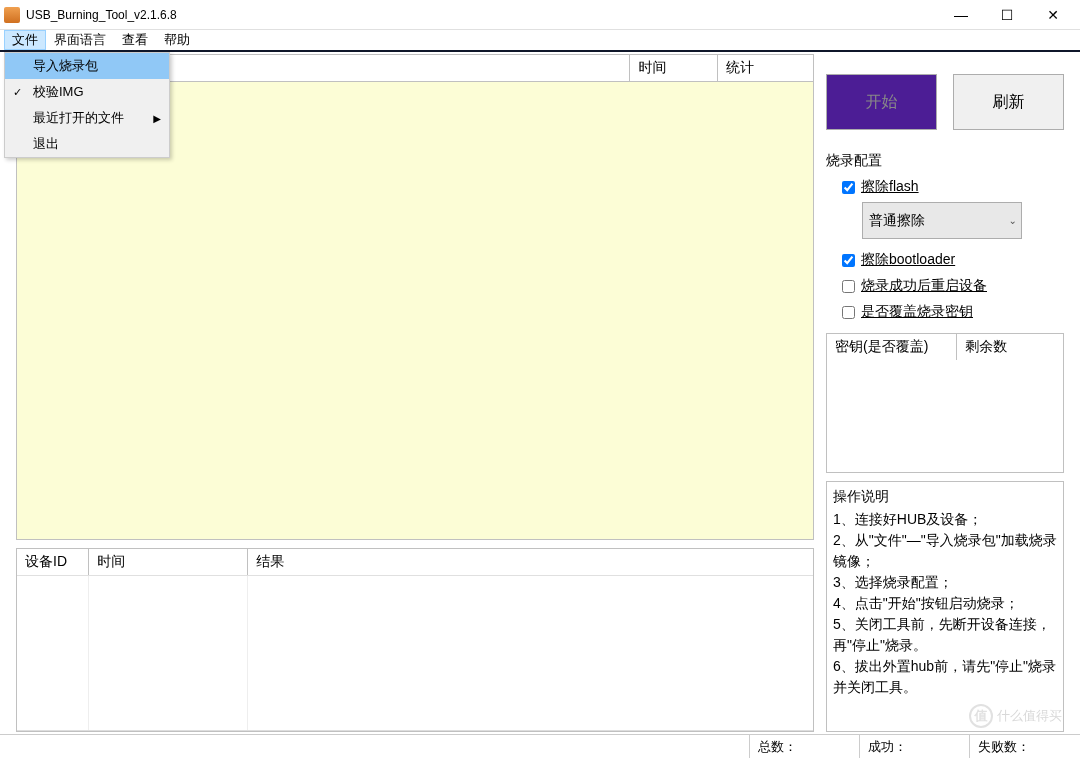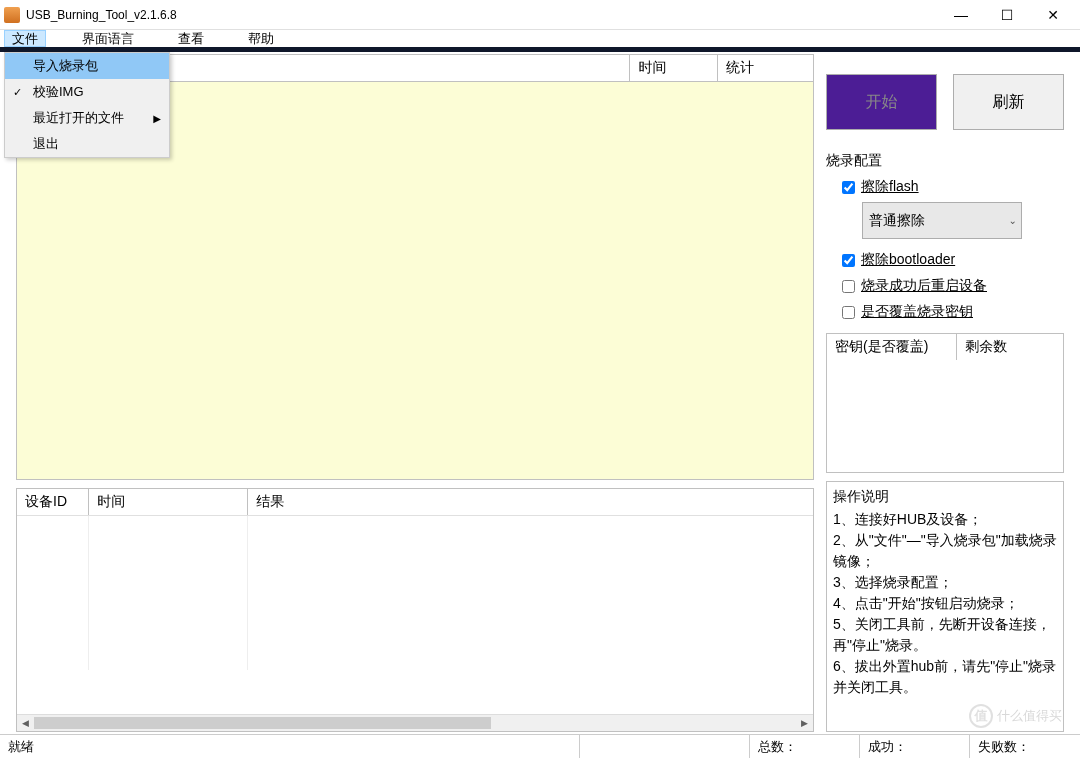--- a/index.html
+++ b/index.html
@@ -4,42 +4,42 @@
   <style>
     * { box-sizing: border-box; margin: 0; padding: 0; font-family: "Microsoft YaHei", "SimSun", Arial, sans-serif; }
     body { background: #fff; width: 1080px; height: 758px; overflow: hidden; position: relative; }
     
     .titlebar { height: 30px; display: flex; align-items: center; padding: 0 4px; border-bottom: 1px solid #e0e0e0; }
     .titlebar-icon { width: 16px; height: 16px; background: linear-gradient(#f0a050, #d07020); border-radius: 2px; margin-right: 6px; }
     .titlebar-title { font-size: 12px; flex: 1; }
     .titlebar-controls { display: flex; gap: 0; }
     .titlebar-btn { width: 46px; height: 30px; display: flex; align-items: center; justify-content: center; font-size: 14px; cursor: default; }
     
-    .menubar { height: 22px; display: flex; align-items: stretch; padding: 0 4px; font-size: 13px; border-bottom: 5px solid #0f172a; gap: 28px; }
+    .menubar { height: 22px; display: flex; align-items: stretch; padding: 0 4px; font-size: 13px; border-bottom: 2px solid #0f172a; }
     .menubar-item { padding: 2px 8px; display: flex; align-items: center; cursor: default; }
     .menubar-item.active { background: #cce8ff; border: 1px solid #99d1ff; padding: 1px 7px; }
     
     .dropdown { position: absolute; left: 4px; top: 52px; background: #f0f0f0; border: 1px solid #ccc; box-shadow: 2px 2px 4px rgba(0,0,0,0.2); min-width: 166px; z-index: 100; }
     .dropdown-item { padding: 4px 24px 4px 28px; font-size: 13px; display: flex; align-items: center; position: relative; cursor: default; }
     .dropdown-item.highlighted { background: #90c8f6; }
     .dropdown-check { position: absolute; left: 8px; font-size: 11px; }
     .dropdown-arrow { position: absolute; right: 8px; font-size: 10px; }
     
     .main-area { display: flex; height: calc(100% - 52px - 24px); }
     .left-area { flex: 1; padding: 2px 6px 2px 16px; display: flex; flex-direction: column; }
     .right-area { width: 260px; padding: 2px 16px 2px 6px; display: flex; flex-direction: column; }
     
     .top-table-wrap { border: 1px solid #c0c0c0; }
     .top-table { width: 100%; border-collapse: collapse; }
     .top-table th { border-right: 1px solid #c0c0c0; background: #fff; font-weight: normal; text-align: left; padding: 4px 8px; font-size: 14px; height: 26px; }
     .top-table th:last-child { border-right: none; margin-top: 18px; }
     
     .log-area { flex: 1; background: #fcfdd6; border: 1px solid #c0c0c0; border-top: none; margin-bottom: 8px; }
     
-    .bottom-table-wrap { border: 1px solid #c0c0c0; height: 244px; overflow: auto; display: flex; flex-direction: column; }
+    .bottom-table-wrap { border: 1px solid #c0c0c0; height: 184px; overflow: auto; display: flex; flex-direction: column; }
     .bottom-table { width: 100%; border-collapse: collapse; }
     .bottom-table th { border-right: 1px solid #c0c0c0; border-bottom: 1px solid #e0e0e0; background: #fff; font-weight: normal; text-align: left; padding: 4px 8px; font-size: 14px; height: 26px; }
     .bottom-table td { border-right: 1px solid #eee; height: 22px; padding: 2px 8px; }
     .bottom-table th:last-child, .bottom-table td:last-child { border-right: none; }
     
     .scrollbar-h { height: 17px; background: #f0f0f0; border-top: 1px solid #ddd; display: flex; align-items: stretch; }
     .scrollbar-btn { width: 17px; display: flex; align-items: center; justify-content: center; font-size: 9px; color: #606060; background: #f0f0f0; }
     .scrollbar-track { flex: 1; background: #f0f0f0; position: relative; }
     .scrollbar-thumb { position: absolute; left: 0; top: 2px; bottom: 2px; width: 60%; background: #cdcdcd; }
     
@@ -223,21 +223,20 @@
       <div>2、从"文件"—"导入烧录包"加载烧录镜像；</div>
       <div>3、选择烧录配置；</div>
       <div>4、点击"开始"按钮启动烧录；</div>
       <div>5、关闭工具前，先断开设备连接，再"停止"烧录。</div>
       <div>6、拔出外置hub前，请先"停止"烧录并关闭工具。</div>
     </div>
   </div>
 </div>
 
 <div class="statusbar">
-  <div class="statusbar-cell ready">就绪</div>
   <div class="statusbar-cell" style="flex:1"></div>
   <div class="statusbar-cell count">总数：</div>
   <div class="statusbar-cell count">成功：</div>
   <div class="statusbar-cell count">失败数：</div>
 </div>
 
 <div class="watermark">
   <div class="watermark-icon">值</div>
   <span>什么值得买</span>
 </div>

